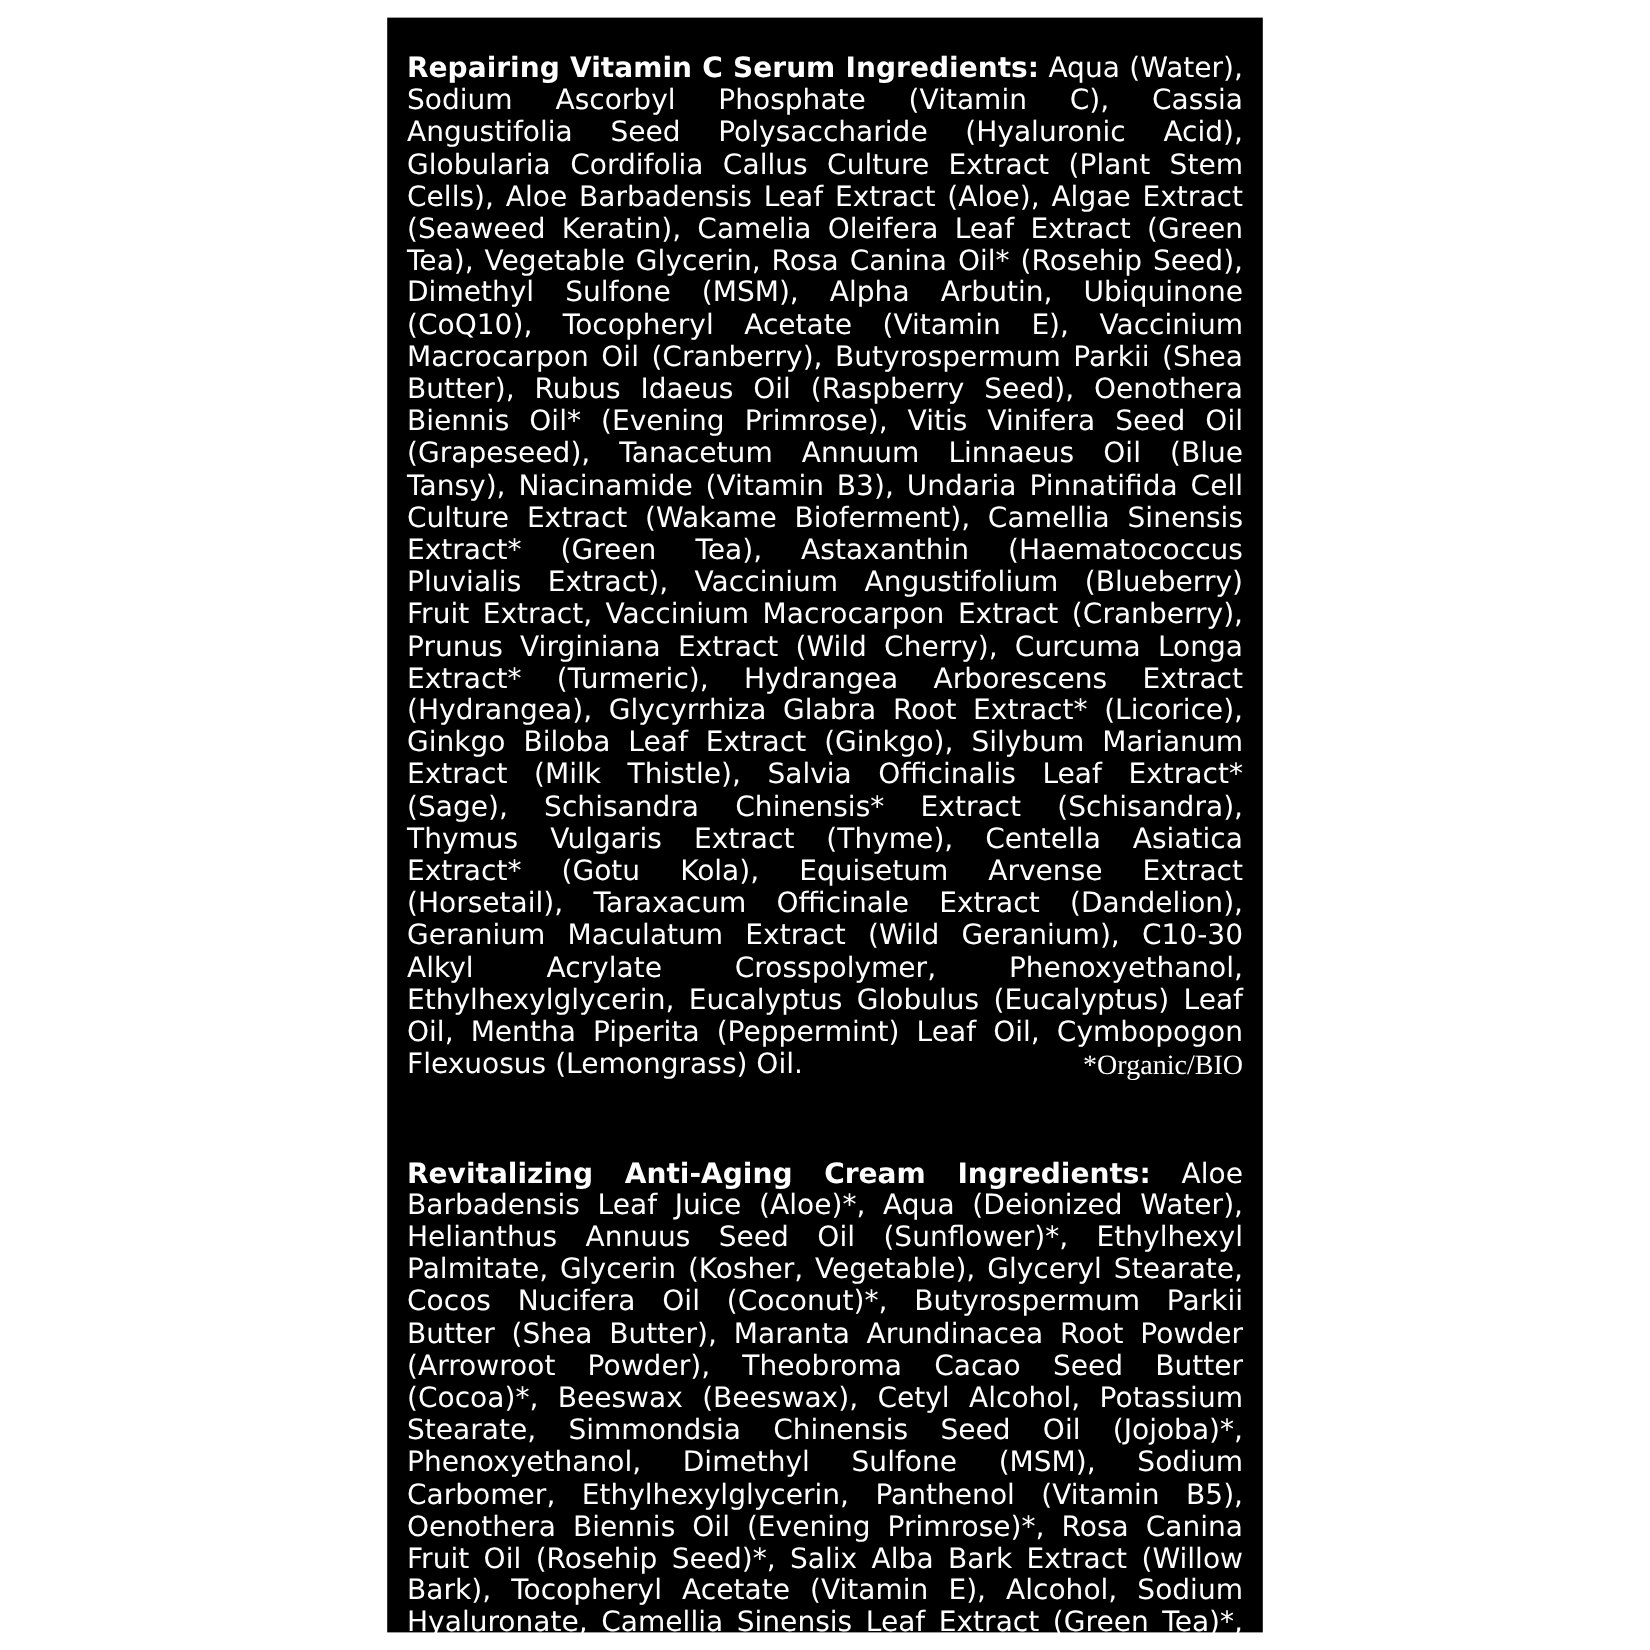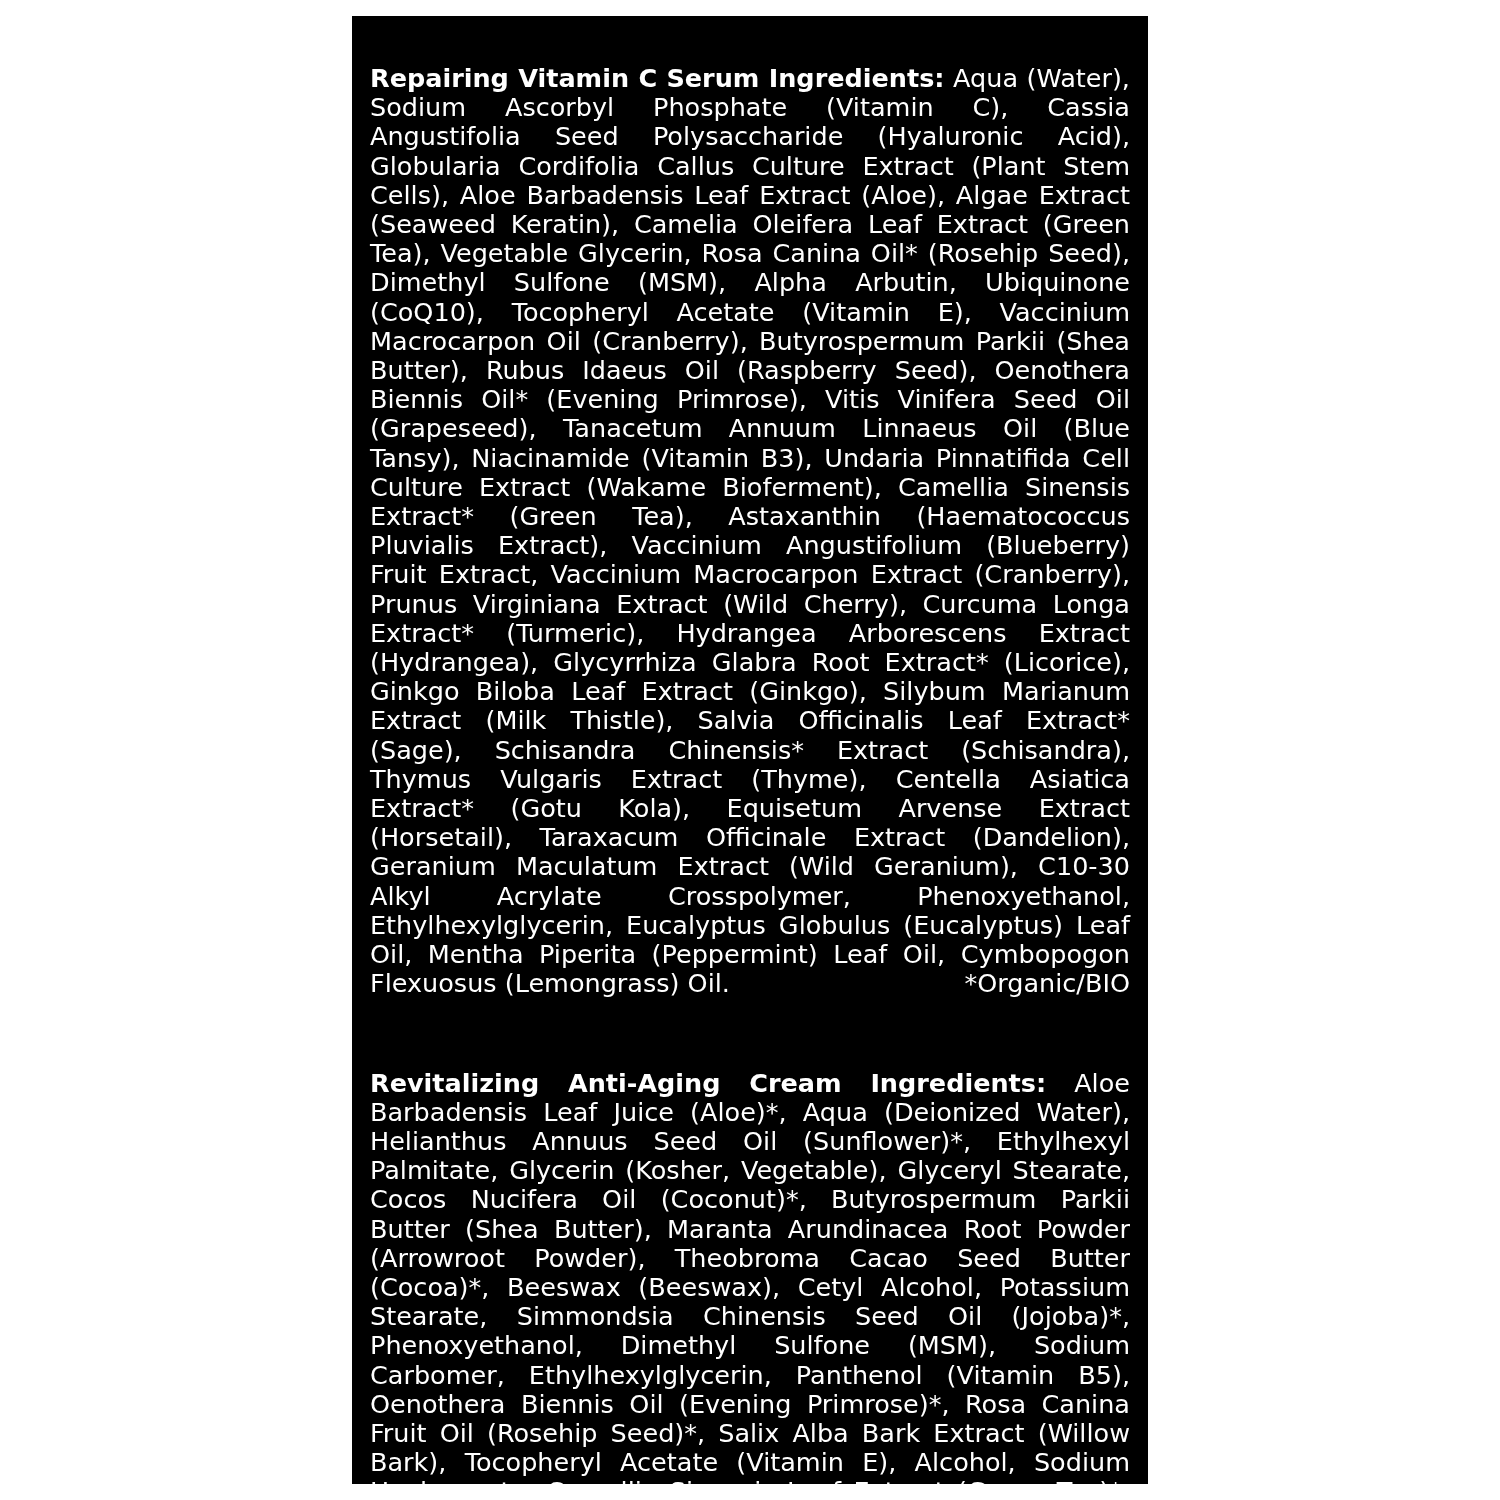--- a/index.html
+++ b/index.html
@@ -38,27 +38,28 @@
     letter-spacing: 0px;
     word-spacing: 0px;
   }
   .ingredients-block .heading {
     font-weight: bold;
   }
   .ingredients-block .body {
     font-weight: normal;
   }
   .block-serum {
-    margin-top: 18px;
+    margin-top: 2px;
   }
   .block-cream {
     margin-top: 70px;
   }
   .organic-inline {
     float: right;
+    font-family: Liberation Serif, serif;
   }
   .clearfix::after {
     content: "";
     display: block;
     clear: both;
   }
 </style>
 </head>
 <body>
 

